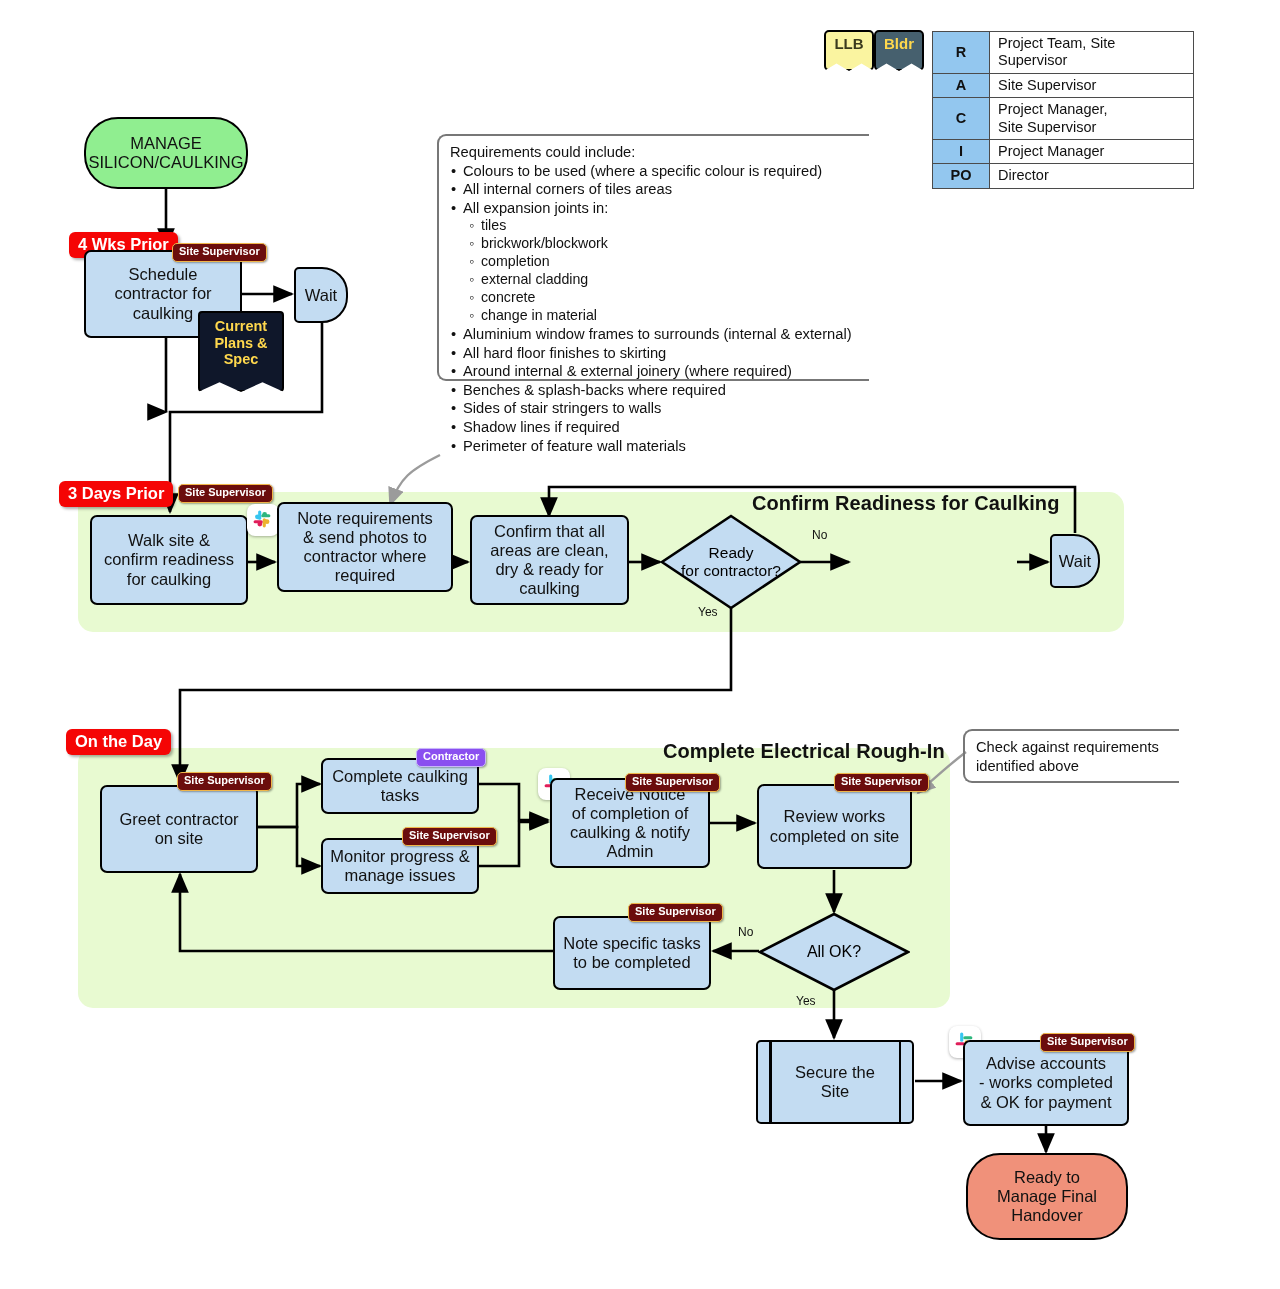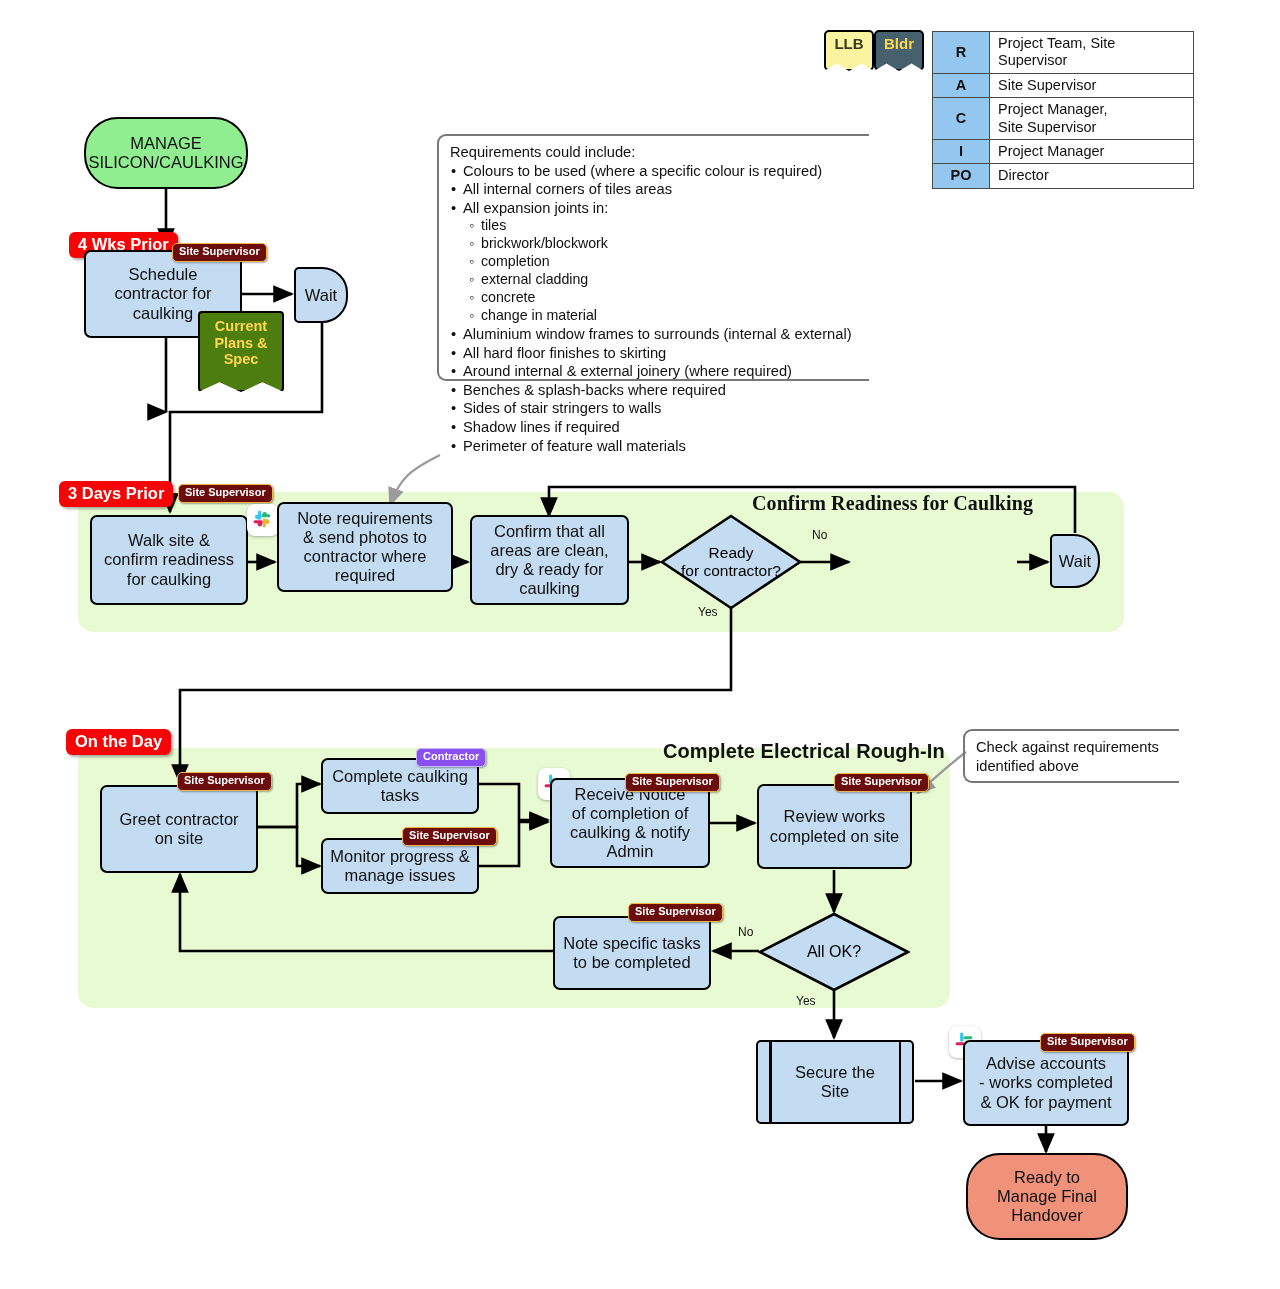--- a/index.html
+++ b/index.html
@@ -34,21 +34,21 @@
         box-shadow:2px 2px 3px rgba(0,0,0,.32);white-space:nowrap;}
 
   
   .role{position:absolute;font-size:11px;font-weight:bold;color:#fff;
         padding:1px 6px 2px;border-radius:5px;white-space:nowrap;line-height:1.25;
         box-shadow:1px 1px 2px rgba(0,0,0,.35);}
   .role.ss{background:#6b0d0d;border:1.5px solid #f0b64a;}
   .role.ct{background:#8a4ff0;border:1.5px solid #c9b6fb;}
 
   
-  .docshape{position:absolute;background:#4d7c0f;color:#ffd84d;font-weight:bold;
+  .docshape{position:absolute;background:#0f172a;color:#ffd84d;font-weight:bold;
         font-size:14.5px;line-height:1.15;text-align:center;
         border:2px solid #000;border-radius:4px;
         display:flex;align-items:flex-start;justify-content:center;padding-top:5px;
         clip-path:polygon(0 0,100% 0,100% 100%,75% 88%,50% 100%,25% 88%,0 100%);}
 
   
   .ribbon{position:absolute;border:2px solid #000;border-radius:5px;
         font-weight:bold;font-size:15px;text-align:center;padding-top:3px;
         clip-path:polygon(0 0,100% 0,100% 100%,75% 82%,50% 100%,25% 82%,0 100%);}
   .ribbon.llb{background:#faf4a0;color:#3a3a1e;}
@@ -79,21 +79,21 @@
 
   svg.wires{position:absolute;left:0;top:0;width:1280px;height:1289px;
         pointer-events:none;overflow:visible;}
 </style>
 </head>
 <body>
 
 <div id="canvas">
 
   <div class="band" style="left:78px;top:492px;width:1046px;height:140px;"></div>
-  <div class="band-title" style="left:752px;top:492px;font-family:Liberation Serif, serif;">Confirm Readiness for Caulking</div>
+  <div class="band-title" style="left:752px;top:492px;">Confirm Readiness for Caulking</div>
 
   <div class="band" style="left:78px;top:748px;width:872px;height:260px;"></div>
   <div class="band-title" style="left:663px;top:740px;">Complete Electrical Rough-In</div>
 
   <svg class="wires">
     <defs>
       <marker id="ah" markerWidth="9" markerHeight="9" refX="7.2" refY="3.4" orient="auto" markerUnits="strokeWidth">
         <path d="M0,0 L8,3.4 L0,6.8 z" fill="#000"></path>
       </marker>
       <marker id="ahg" markerWidth="9" markerHeight="9" refX="7.2" refY="3.4" orient="auto" markerUnits="strokeWidth">

